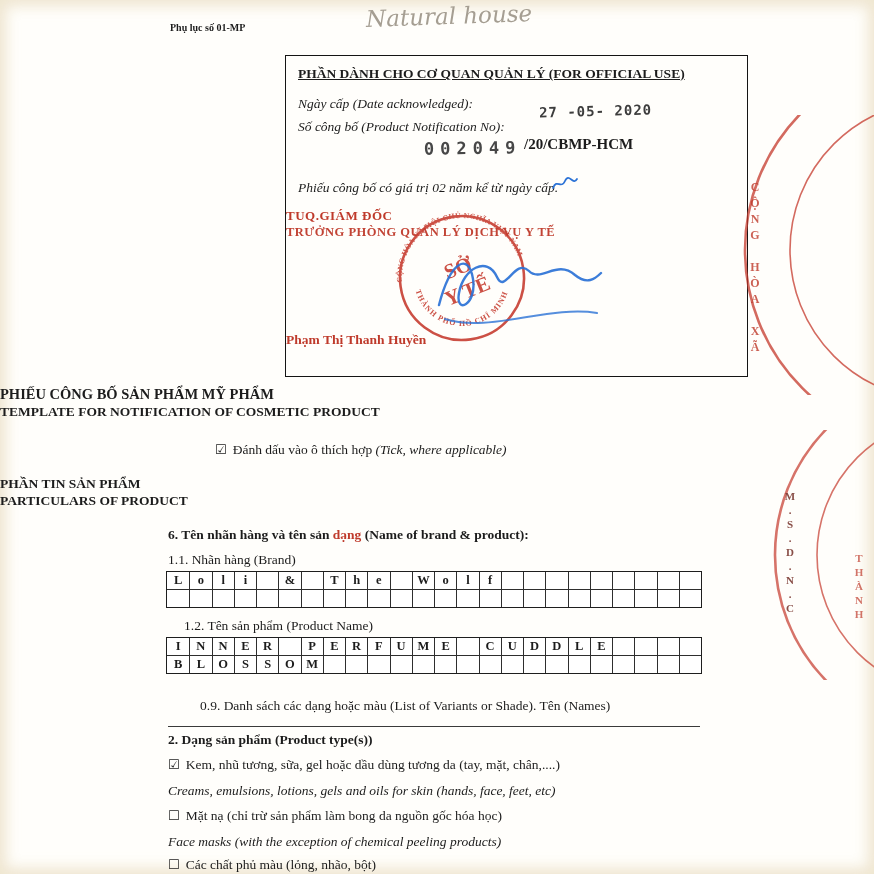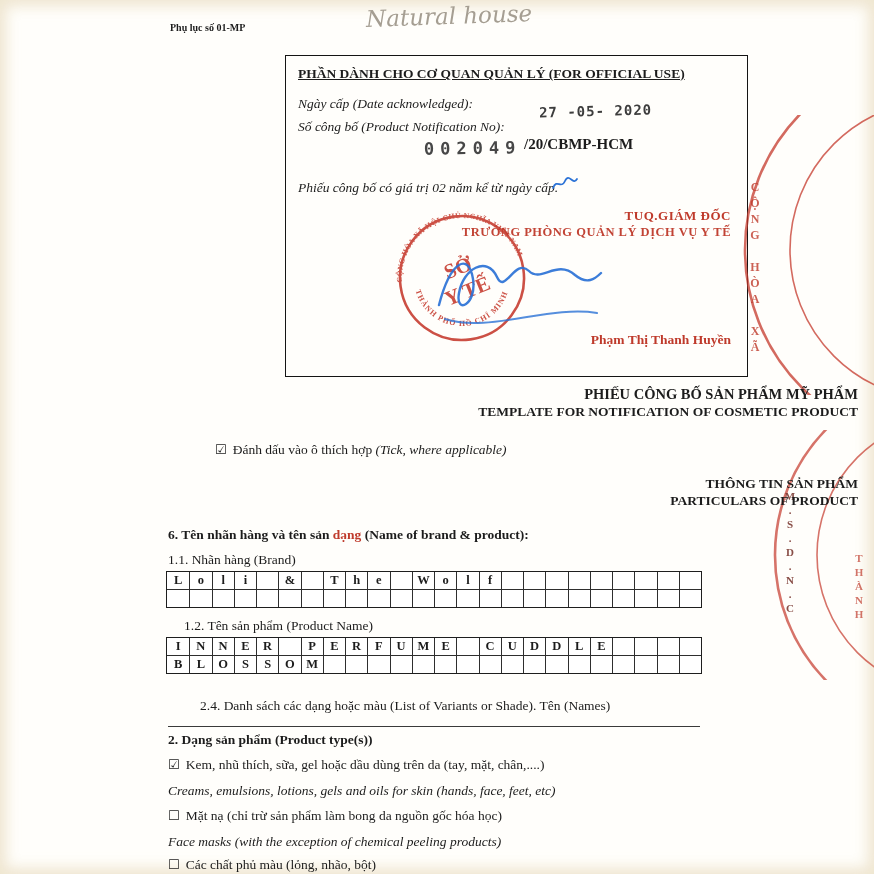--- a/index.html
+++ b/index.html
@@ -4,21 +4,21 @@
 <style>
   *{margin:0;padding:0;box-sizing:border-box}
   html,body{width:874px;height:874px}
   body{background:#fff;font-family:"Liberation Serif",serif;color:#1c1c1c;position:relative;overflow:hidden;font-size:13.5px}
   .page{position:absolute;inset:0;background:#fffefb;overflow:hidden;box-shadow:inset 0 0 14px 6px rgba(228,214,180,.6)}
   .abs{position:absolute}
   .b{font-weight:bold}
   .i{font-style:italic}
   .u{text-decoration:underline}
   .red{color:#bf3a2b}
-  .center{left:0;right:16px;text-align:right}
+  .center{left:0;right:6px;text-align:left}
   .handwriting{font-family:"DejaVu Serif",serif;font-style:italic;color:#a59e92;font-size:23px;transform:rotate(-2deg)}
   .stampfont{font-family:"DejaVu Sans Mono",monospace;font-weight:bold;color:#3d3d3d}
   .official-box{border:1.6px solid #141414;background:transparent}
   .checkbox{font-family:"DejaVu Sans",sans-serif;font-size:13px;margin-right:6px}
   .char-grid{position:absolute;border:1.3px solid #1e1e1e;background:#fff}
   .grid-row{display:flex}
   .grid-row + .grid-row{border-top:1px solid #2e2e2e}
   .grid-cell{width:22.25px;height:17px;border-left:1px solid #2e2e2e;display:flex;align-items:center;justify-content:center;font-weight:bold;font-size:12.5px}
   .grid-cell:first-child{border-left:none}
   .vtext{writing-mode:vertical-rl;text-orientation:upright;font-weight:bold;letter-spacing:2px}
@@ -89,21 +89,21 @@
   <div class="abs vtext" style="left:784px;top:490px;font-size:11px;color:#7c3b34;opacity:.9">M.S.D.N.C</div>
   <div class="abs vtext red" style="left:853px;top:552px;font-size:11px;opacity:.7">THÀNH</div>
 
   <div class="abs center b" style="top:386px;font-size:14.5px">PHIẾU CÔNG BỐ SẢN PHẨM MỸ PHẨM</div>
   <div class="abs center b" style="top:404px;font-size:13.5px">TEMPLATE FOR NOTIFICATION OF COSMETIC PRODUCT</div>
 
   <div class="abs" style="left:215px;top:442px">
     <span class="checkbox">☑</span><span>Đánh dấu vào ô thích hợp </span><span class="i">(Tick, where applicable)</span>
   </div>
 
-  <div class="abs center b" style="top:476px;font-size:13.5px">THÔNG TIN SẢN PHẨM</div>
+  <div class="abs center b" style="top:476px;font-size:13.5px">PHẦN TIN SẢN PHẨM</div>
   <div class="abs center b" style="top:493px;font-size:13.5px">PARTICULARS OF PRODUCT</div>
 
   <div class="abs b" style="left:168px;top:527px">
     <span>6. Tên nhãn hàng và tên sản </span><span class="red">dạng</span><span> (Name of brand &amp; product):</span>
   </div>
 
   <div class="abs" style="left:168px;top:552px">1.1. Nhãn hàng (Brand)</div>
   <div class="char-grid" style="left:166px;top:571px">
       <div class="grid-row">
         <span class="grid-cell">L</span>
@@ -208,27 +208,27 @@
         <span class="grid-cell"></span>
         <span class="grid-cell"></span>
         <span class="grid-cell"></span>
         <span class="grid-cell"></span>
         <span class="grid-cell"></span>
         <span class="grid-cell"></span>
         <span class="grid-cell"></span>
       </div>
     </div>
 
-  <div class="abs" style="left:200px;top:698px">2.4. Danh sách các dạng hoặc màu (List of Variants or Shade). Tên (Names)</div>
+  <div class="abs" style="left:200px;top:698px">0.9. Danh sách các dạng hoặc màu (List of Variants or Shade). Tên (Names)</div>
 
   <div class="abs hr-line" style="left:168px;top:726px;width:532px"></div>
   <div class="abs b" style="left:168px;top:732px">2. Dạng sản phẩm (Product type(s))</div>
 
   <div class="abs" style="left:168px;top:757px">
-    <span class="checkbox">☑</span><span>Kem, nhũ thích, sữa, gel hoặc dầu dùng trên da (tay, mặt, chân,....)</span>
+    <span class="checkbox">☑</span><span>Kem, nhũ tương, sữa, gel hoặc dầu dùng tương da (tay, mặt, chân,....)</span>
   </div>
   <div class="abs i" style="left:168px;top:783px">Creams, emulsions, lotions, gels and oils for skin (hands, face, feet, etc)</div>
 
   <div class="abs" style="left:168px;top:808px">
     <span class="checkbox">☐</span><span>Mặt nạ (chỉ trừ sản phẩm làm bong da nguồn gốc hóa học)</span>
   </div>
   <div class="abs i" style="left:168px;top:834px">Face masks (with the exception of chemical peeling products)</div>
 
   <div class="abs" style="left:168px;top:857px">
     <span class="checkbox">☐</span><span>Các chất phủ màu (lỏng, nhão, bột)</span>

